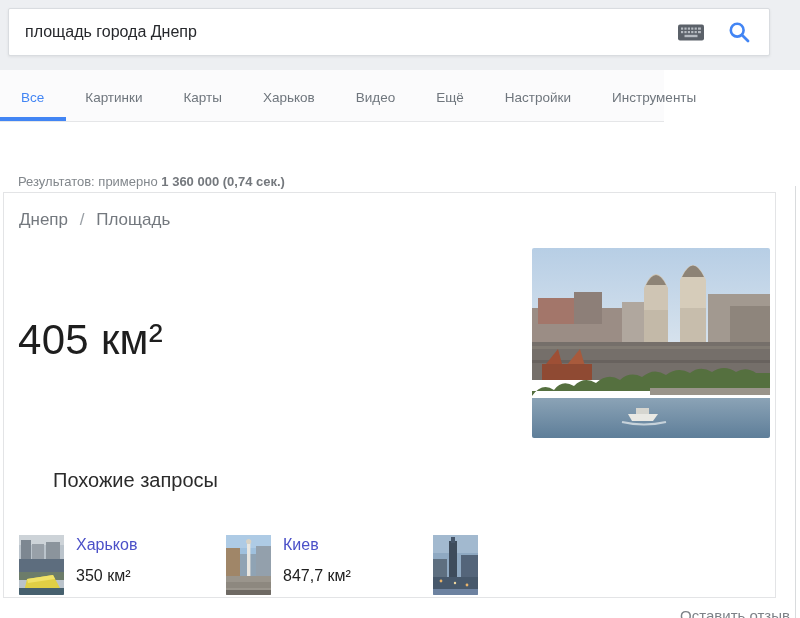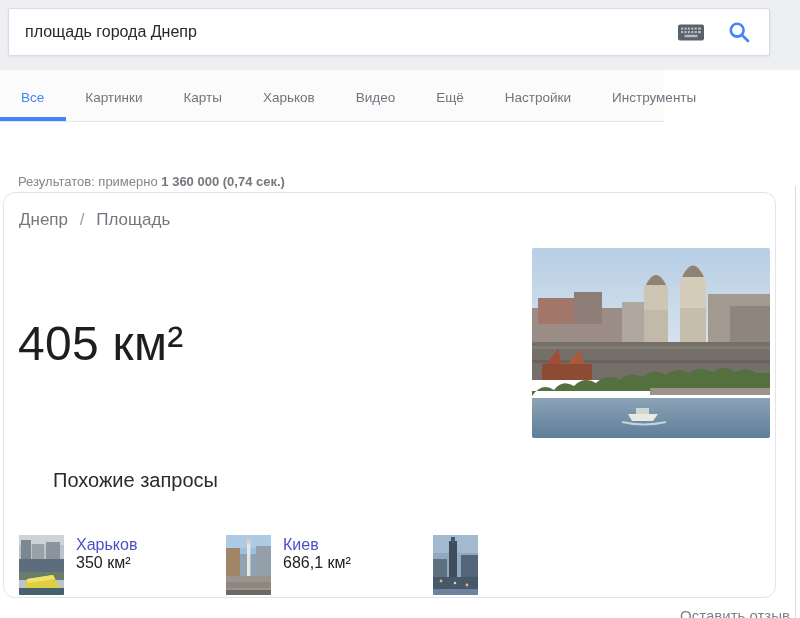--- a/index.html
+++ b/index.html
@@ -48,31 +48,31 @@
   
   .stats {
     position:absolute; left:18px; top:146px;
     font-size:13px; color:#82878c; white-space:nowrap;margin-top:28px;
   }
   .stats b { font-weight:bold; color:#74787d; }
 
   
   .card {
     position:absolute; left:3px; top:192px; width:773px; height:406px;
-    background:#ffffff; border:1px solid #e3e4e6; border-radius:12px;padding-left:41px;
+    background:#ffffff; border:1px solid #e3e4e6; border-radius:0;padding-left:41px;
   }
   .breadcrumb {
     position:absolute; left:15px; top:17px;
     font-size:17px; color:#73787e;
   }
   .breadcrumb .crumb { cursor:pointer; }
   .breadcrumb .sep { color:#9aa0a6; padding:0 7px; }
   .answer {
     position:absolute; left:14px; top:123px;
-    font-size:48px; color:#1e1e1e; letter-spacing:0.3px;
+    font-size:42px; color:#1e1e1e; letter-spacing:0.3px;
   }
   .hero {
     position:absolute; left:528px; top:55px; width:238px; height:190px;
     border-radius:2px; overflow:hidden; cursor:pointer;
   }
   .hero svg { display:block; }
 
   .related-title {
     position:absolute; left:15px; top:276px;
     font-size:20px; color:#2b2b2b;margin-left:34px;
@@ -81,21 +81,21 @@
     position:absolute; left:15px; top:342px; display:flex;
   }
   .related-item { width:207px; display:flex; flex:none; }
   .thumb {
     width:45px; height:60px; flex:none; overflow:hidden;
     border-radius:1px; cursor:pointer;
   }
   .thumb svg { display:block; }
   .related-text { margin-left:12px; padding-top:1px; }
   .related-name { font-size:16px; color:#4b50c8; cursor:pointer; }
-  .related-value { font-size:16px; color:#212121; margin-top:0; }
+  .related-value { font-size:16px; color:#212121; margin-top:13px; }
 
   
   .feedback {
     position:absolute; right:10px; top:607px;
     font-size:15px; color:#7d8288; cursor:pointer; white-space:nowrap;
   }
   .window-edge {
     position:absolute; right:4px; top:186px; width:1px; height:432px;
     background:#d9dbdd;
   }
@@ -240,21 +240,21 @@
           <rect x="14" y="19" width="16" height="22" fill="#8fa3b4"></rect>
           <rect x="21" y="7" width="3.4" height="34" fill="#e9e7e1"></rect>
           <circle cx="22.7" cy="6.5" r="2.6" fill="#d8d2c4"></circle>
           <rect y="41" width="45" height="19" fill="#9a958c"></rect>
           <rect y="47" width="45" height="6" fill="#837d74" opacity="0.55"></rect>
           <rect y="55" width="45" height="5" fill="#6e6963"></rect>
         </svg>
       </span>
       <span class="related-text">
         <div class="related-name">Киев</div>
-        <div class="related-value">686,1 км²</div>
+        <div class="related-value">847,7 км²</div>
       </span>
     </div>
 
     <div class="related-item">
       <span class="thumb">
         <svg width="45" height="60" viewBox="0 0 45 60">
           <rect width="45" height="60" fill="#8fa9c2"></rect>
           <rect y="0" width="45" height="18" fill="#a2b9cf"></rect>
           <rect x="16" y="6" width="8" height="36" fill="#3e4c5c"></rect>
           <rect x="18" y="2" width="4" height="6" fill="#46566a"></rect>

